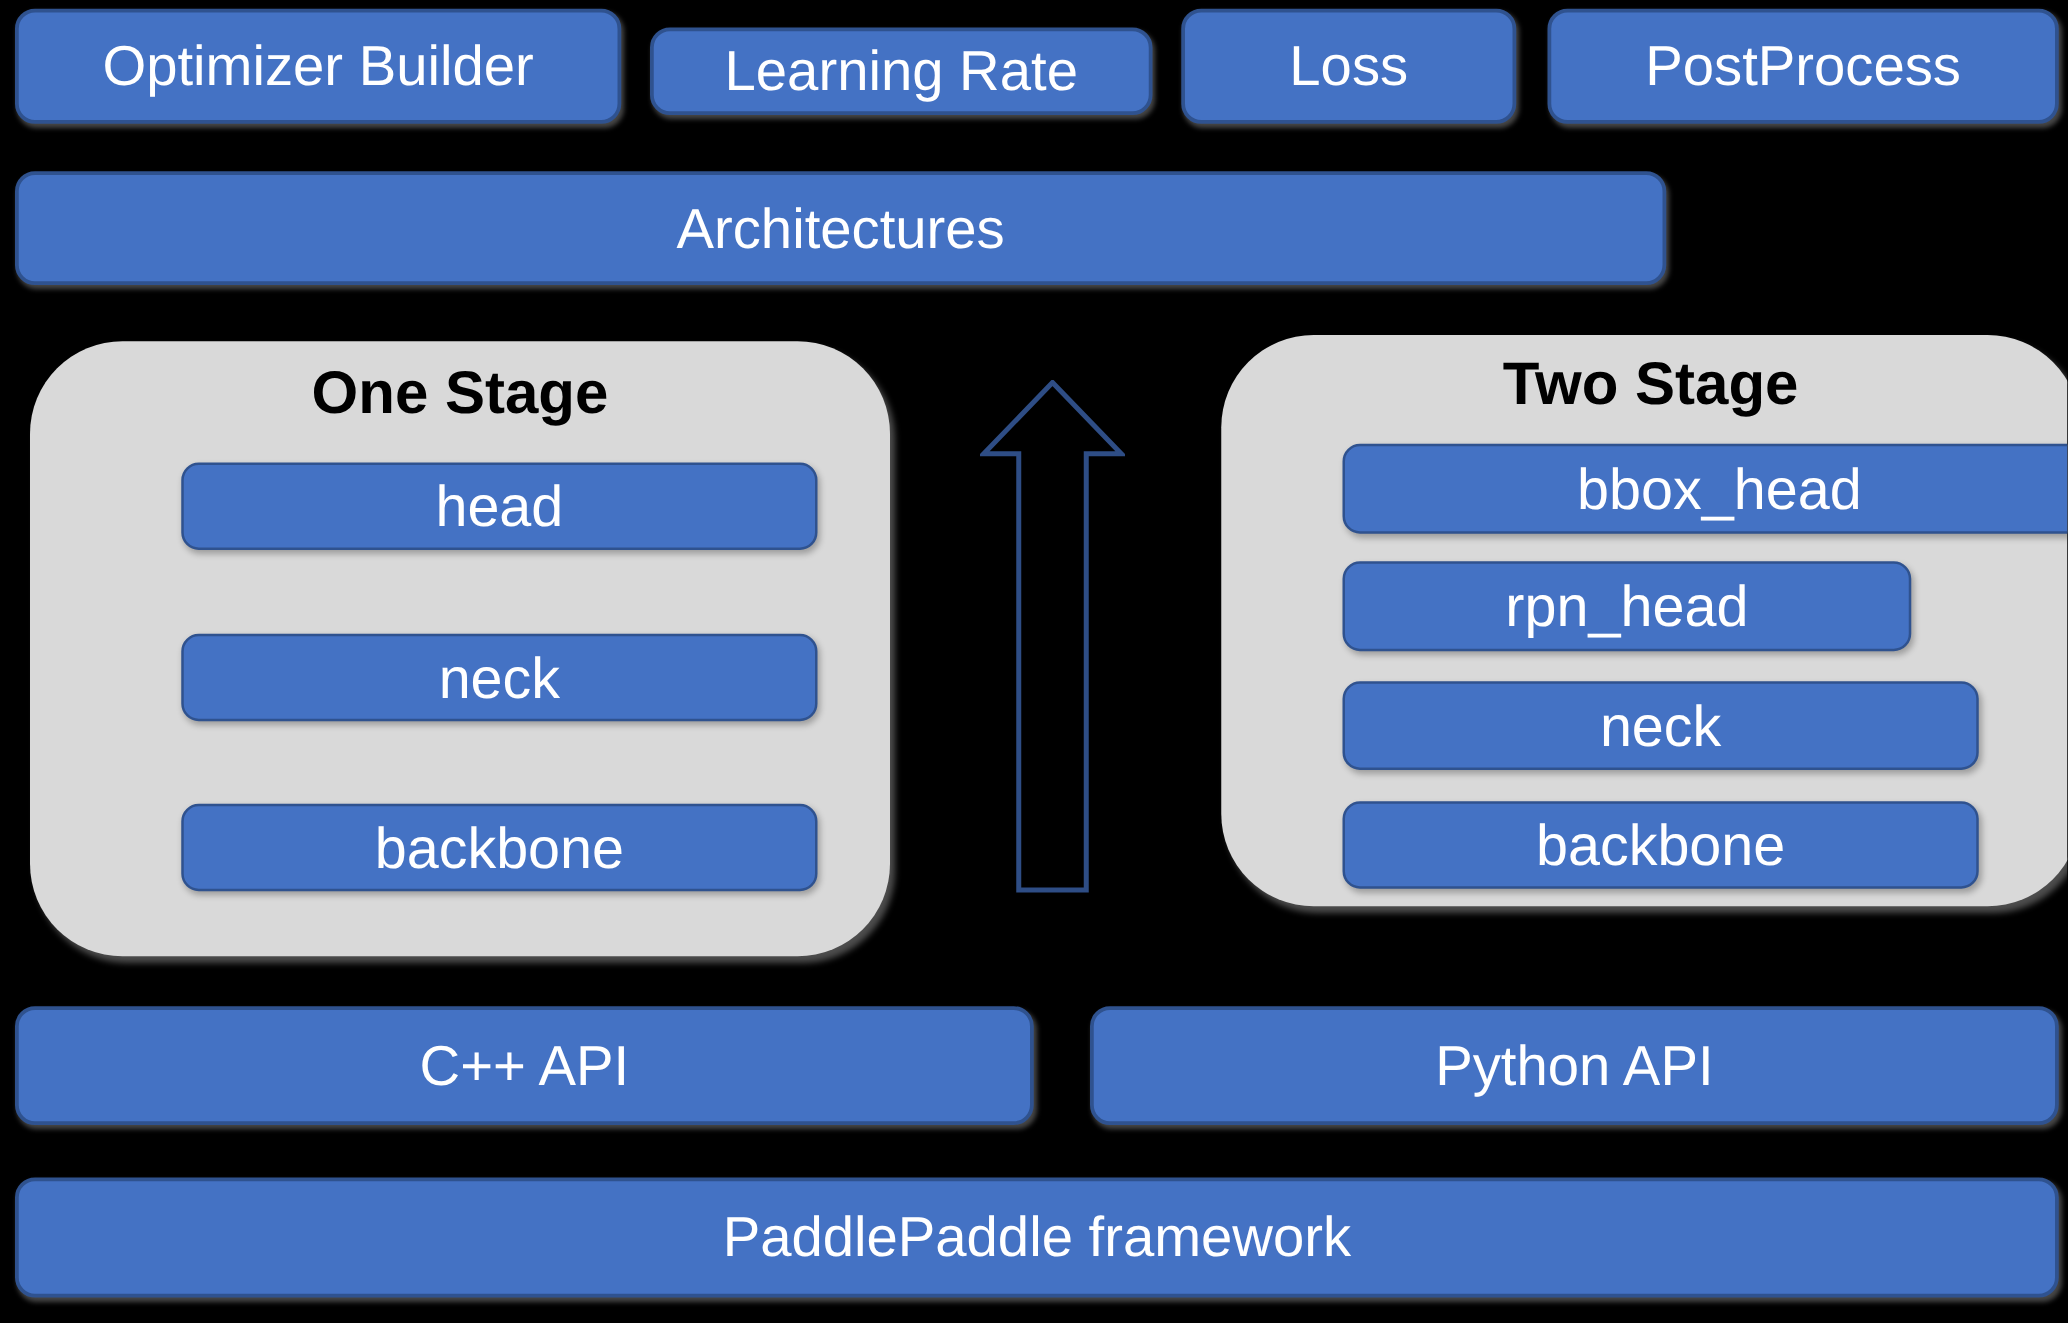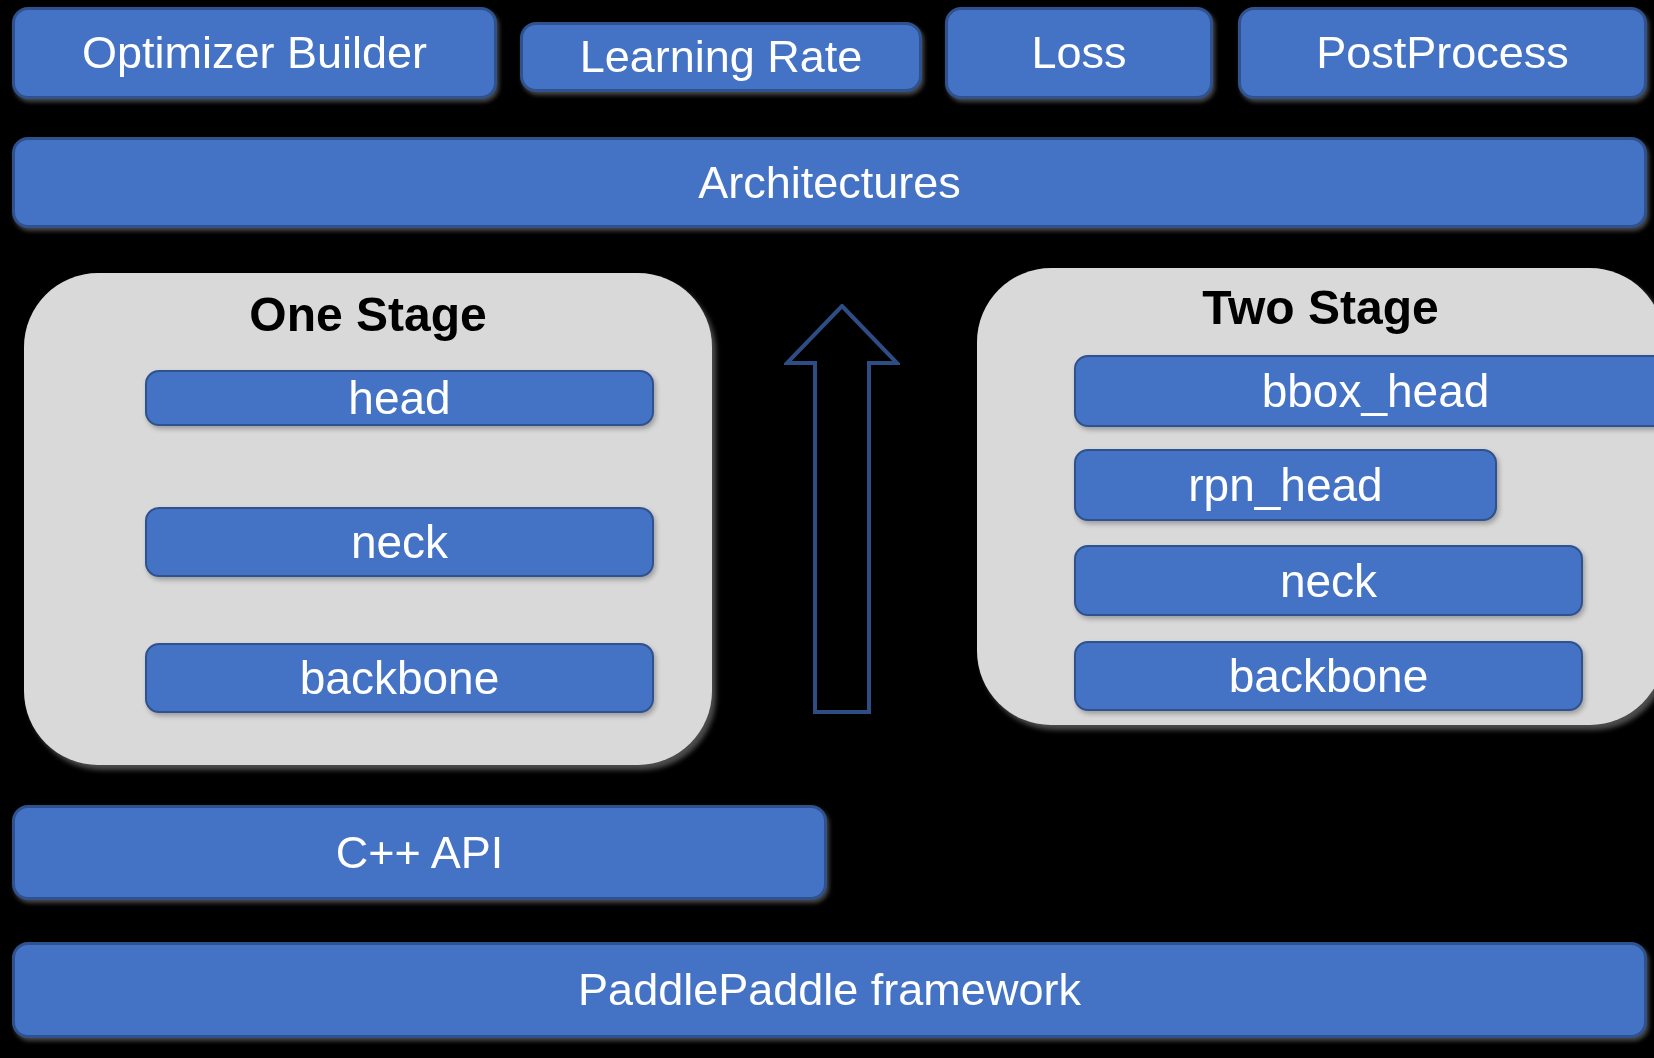--- a/index.html
+++ b/index.html
@@ -72,58 +72,61 @@
   <div class="blue-box" style="left:520px; top:22px; width:402px; height:70px;">
     <span>Learning Rate</span>
   </div>
   <div class="blue-box" style="left:945px; top:7px; width:268px; height:92px;">
     <span>Loss</span>
   </div>
   <div class="blue-box" style="left:1238px; top:7px; width:409px; height:92px;">
     <span>PostProcess</span>
   </div>
 
-  <div class="blue-box" style="left:12px; top:137px; width:1635px; height:91px;">
+  <div class="blue-box" style="left:12px; top:137px; width:1321px; height:91px;">
     <span>Architectures</span>
   </div>
 
   <div class="gray-container" style="left:12px; top:273px; width:688px; height:492px;">
     <div class="stage-title" style="top:14px;">One Stage</div>
-    <div class="module-bar" style="left:121px; top:97px; width:509px; height:56px;">
+    <div class="module-bar" style="left:121px; top:97px; width:509px; height:70px;">
       <span>head</span>
     </div>
     <div class="module-bar" style="left:121px; top:234px; width:509px; height:70px;">
       <span>neck</span>
     </div>
     <div class="module-bar" style="left:121px; top:370px; width:509px; height:70px;">
       <span>backbone</span>
     </div>
   </div>
 
   <svg class="arrow-svg" width="116" height="412" viewBox="0 0 116 412">
     <polygon points="58,2 113,59 85,59 85,408 31,408 31,59 3,59" fill="none" style="stroke:var(--arrow-color,#2E4D85);" stroke-width="4" stroke-linejoin="miter"></polygon>
   </svg>
 
   <div class="gray-container" style="left:965px; top:268px; width:687px; height:457px;">
     <div class="stage-title" style="top:12px;">Two Stage</div>
     <div class="module-bar" style="left:97px; top:87px; width:603px; height:72px;">
       <span>bbox_head</span>
     </div>
-    <div class="module-bar" style="left:97px; top:181px; width:423px; height:72px;">
+    <div class="module-bar" style="left:97px; top:181px; width:455px; height:72px;">
       <span>rpn_head</span>
     </div>
     <div class="module-bar" style="left:97px; top:277px; width:509px; height:71px;">
       <span>neck</span>
     </div>
     <div class="module-bar" style="left:97px; top:373px; width:509px; height:70px;">
       <span>backbone</span>
     </div>
   </div>
 
   <div class="blue-box" style="left:12px; top:805px; width:815px; height:95px;">
     <span>C++ API</span>
   </div>
+  <div class="blue-box" style="left:872px; top:805px; width:775px; height:95px;">
+    <span>Python API</span>
+  </div>
 
   <div class="blue-box" style="left:12px; top:942px; width:1635px; height:96px;text-align:right;">
     <span>PaddlePaddle framework</span>
   </div>
 
 </div>
 
 </body></html>

